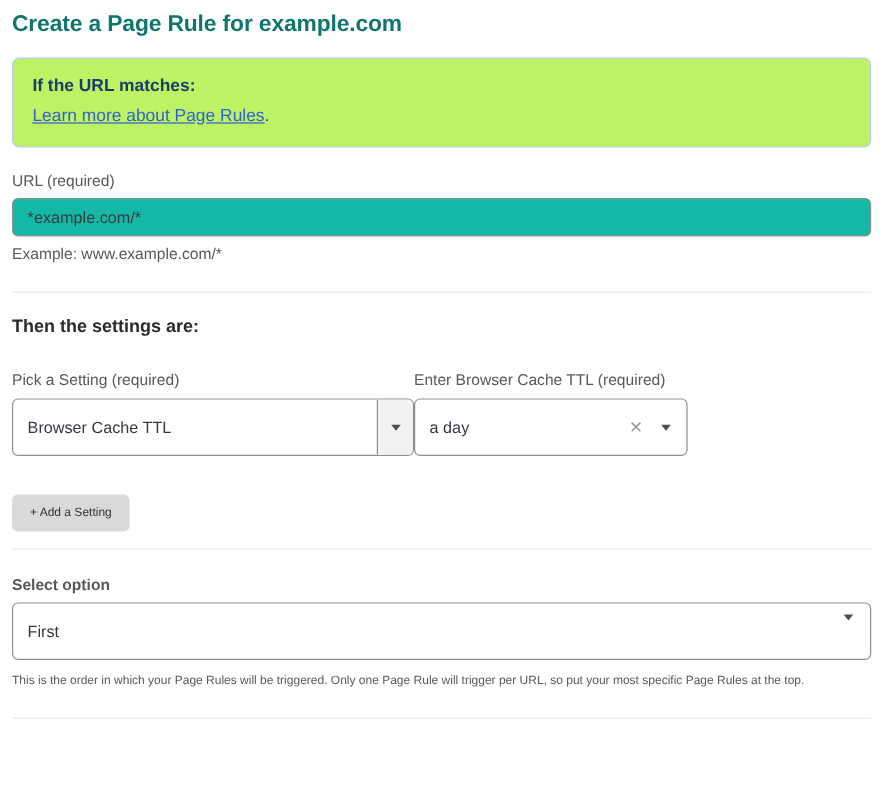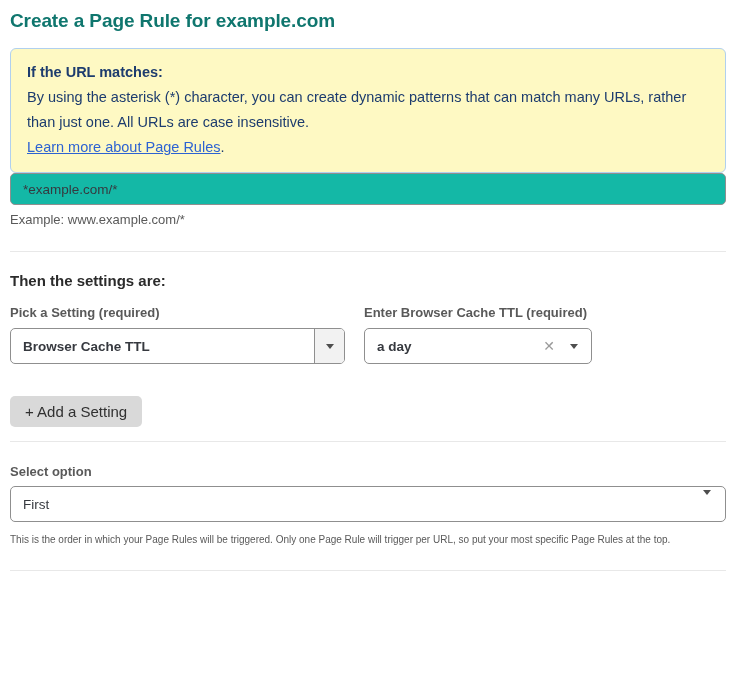--- a/index.html
+++ b/index.html
@@ -15,21 +15,21 @@
 
   .page-title {
     font-size: 19px;
     font-weight: 700;
     color: #0f766e;
     margin: 2px 0 16px;
     letter-spacing: -0.1px;
   }
 
   .info-box {
-    background: #fef9c3;
+    background: #bef264;
     border: 1px solid #b0d0ef;
     border-radius: 6px;
     padding: 11px 16px 12px;
     color: #1d3c6e;
     font-size: 14.5px;
     line-height: 25px;
   }
   .info-box .info-heading { font-weight: 700; }
   .info-box .info-link {
     color: #2d63d2;
@@ -70,30 +70,28 @@
 
   .section-heading {
     font-size: 15px;
     font-weight: 700;
     color: #2b2b2b;
     margin: 20px 0 0;
   }
 
   .fields-row {
     display: flex;
-    gap: 19px;
-    margin-top: 16px;
-    font-weight: bold;
+    margin-top: 28px;
   }
   .field-group .field-label { margin: 0 0 8px; }
   .field-group-setting { width: 335px; }
   .field-group-ttl { width: 228px; }
 
   .select-shell {
-    height: 36px;
+    height: 48px;
     border: 1px solid #8f8f8f;
     border-radius: 5px;
     background: #fff;
     display: flex;
     align-items: center;
     overflow: hidden;
     cursor: pointer;
   }
   .select-value {
     flex: 1;
@@ -131,21 +129,21 @@
   }
   .select-inline-caret { padding-right: 14px; }
 
   .add-setting-btn {
     margin-top: 32px;
     background: #d9d9d9;
     border: none;
     border-radius: 5px;
     padding: 0 15px;
     height: 31px;
-    font-size: 15px;
+    font-size: 10px;
     font-family: "Liberation Sans", "DejaVu Sans", sans-serif;
     color: #303030;
     cursor: pointer;
   }
 
   .divider-2 { margin-top: 14px; }
 
   .order-help {
     color: #595959;
     font-size: 10px;
@@ -160,24 +158,24 @@
 </style>
 </head>
 <body>
 
 <div class="page">
 
   <h1 class="page-title">Create a Page Rule for example.com</h1>
 
   <div class="info-box">
     <div class="info-heading">If the URL matches:</div>
-    <div class="info-body">By using the asterisk (*) character, you can create dynamic patterns that can match many URLs, rather than just one. All URLs are case insensitive.</div>
     <div><a class="info-link">Learn more about Page Rules</a><span>.</span></div>
   </div>
 
+  <div class="field-label">URL (required)</div>
   <input class="text-input" type="text" value="*example.com/*" style="">
   <div class="example-text">Example: www.example.com/*</div>
 
   <hr class="divider">
 
   <div class="section-heading">Then the settings are:</div>
 
   <div class="fields-row">
     <div class="field-group field-group-setting">
       <div class="field-label">Pick a Setting (required)</div>

